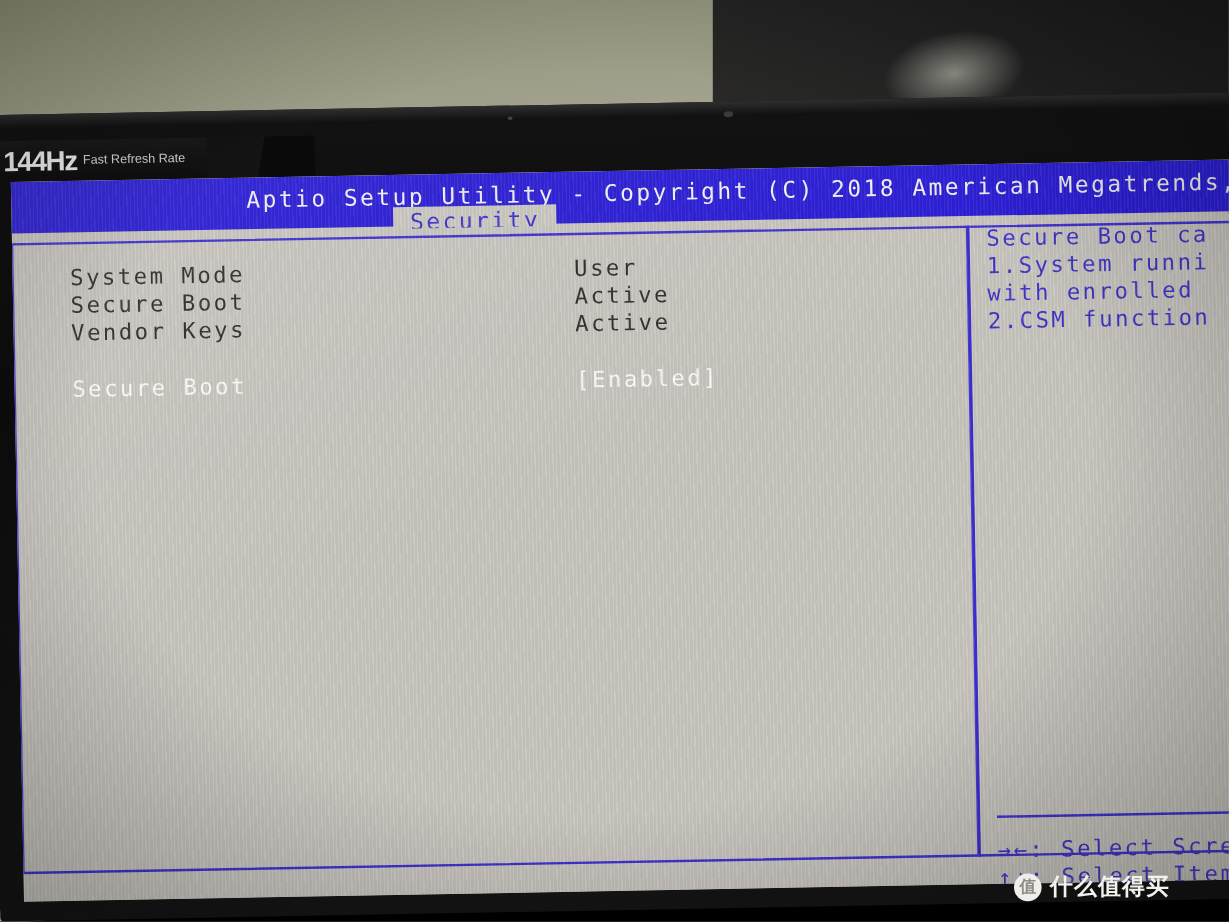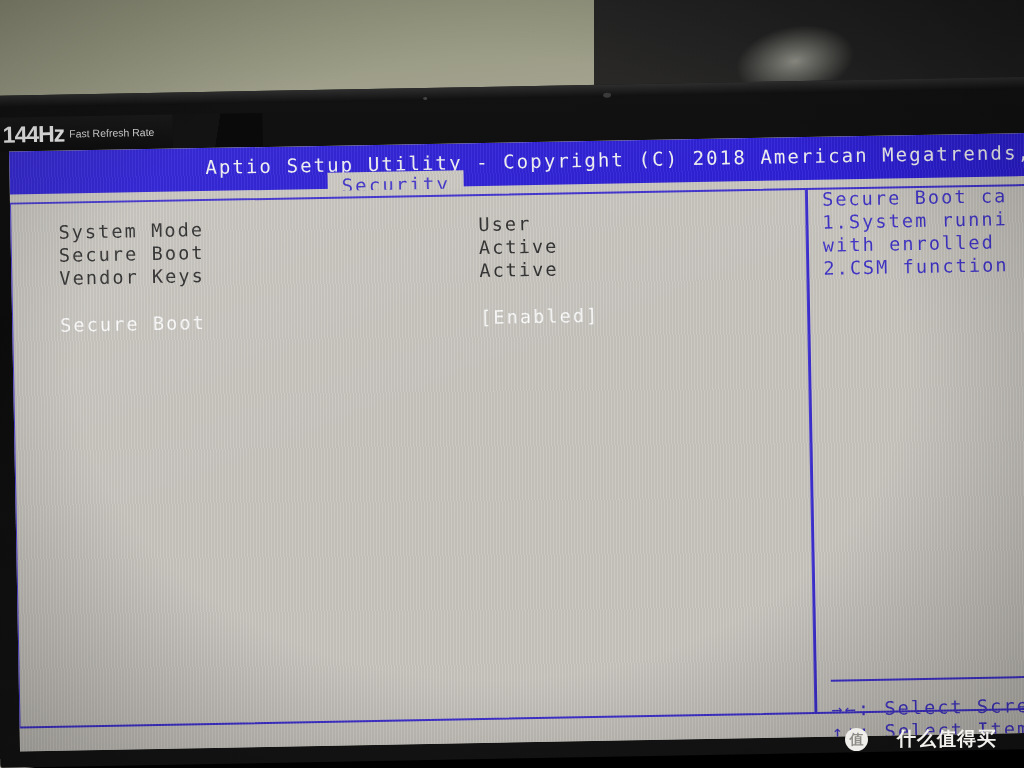--- a/index.html
+++ b/index.html
@@ -95,21 +95,21 @@
   .glare{position:absolute;left:0;top:0;width:1024px;height:600px;pointer-events:none;
         background:linear-gradient(160deg,rgba(255,255,255,.07),rgba(255,255,255,0) 45%);}
   .vignette{position:absolute;left:0;top:0;width:1024px;height:768px;pointer-events:none;
         background:radial-gradient(ellipse at 48% 48%,rgba(0,0,0,0) 55%,rgba(0,0,0,.28) 100%);}
 
   
   .watermark{position:absolute;left:845px;top:726px;display:flex;align-items:center;gap:7px;
         font-family:"DejaVu Sans","Liberation Sans",sans-serif;}
   .wm-badge{width:23px;height:23px;border-radius:50%;background:#efeeea;color:#8d8c86;
         font-size:14px;line-height:23px;text-align:center;font-weight:bold;}
-  .wm-text{color:#f2f1ed;font-size:19px;letter-spacing:1px;font-weight:bold;margin-left:22px;}
+  .wm-text{color:#f2f1ed;font-size:19px;letter-spacing:1px;font-weight:bold;}
 </style>
 </head>
 <body>
 
 <div id="scene">
 
   <div class="wall"></div>
   <div class="wall-dark"></div>
   <div class="wall-light"></div>
 

